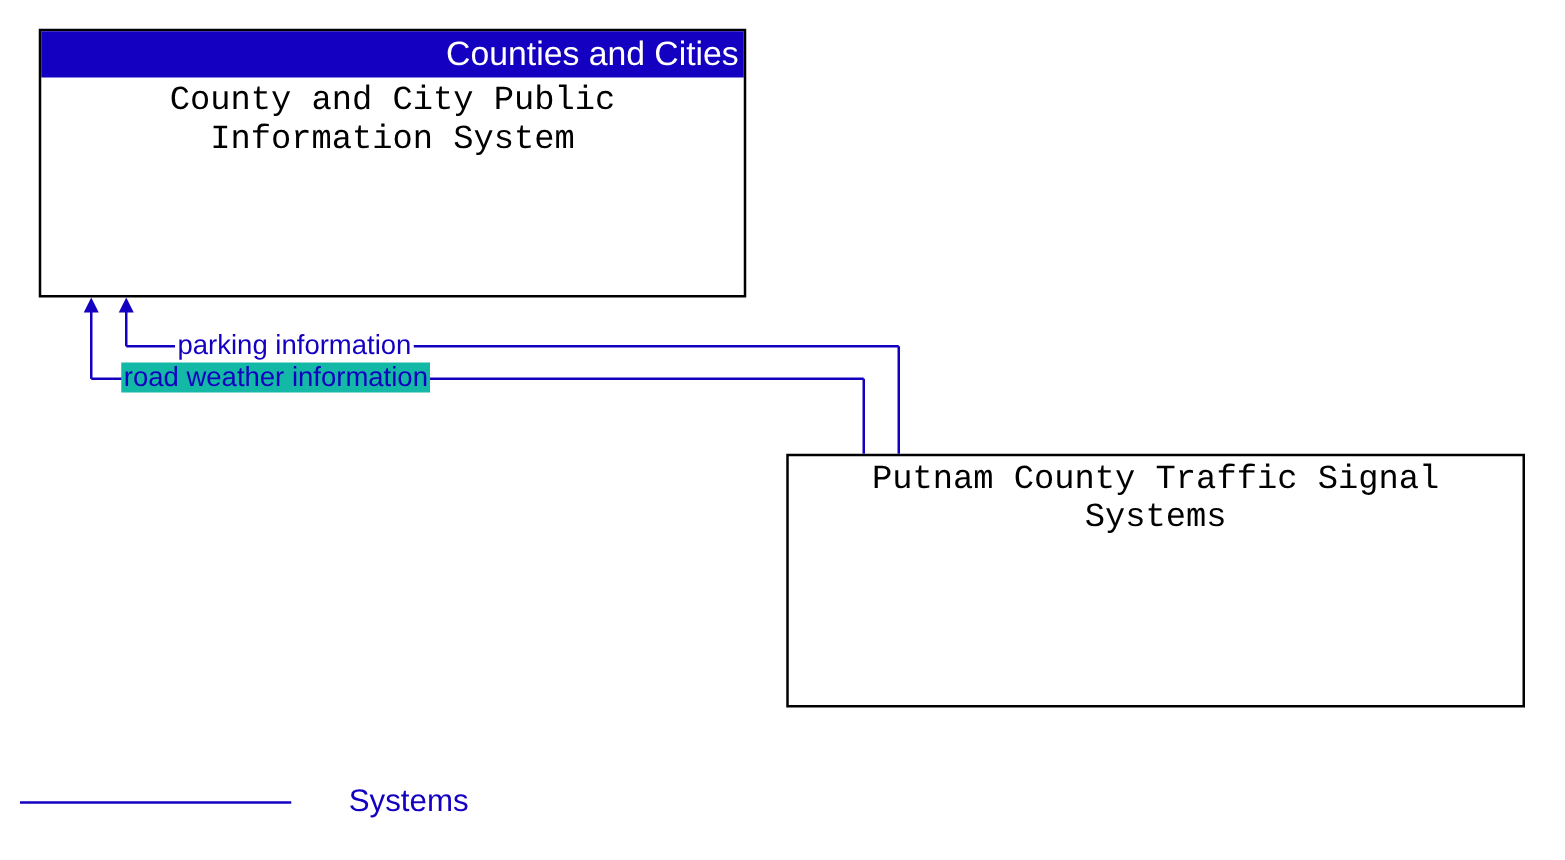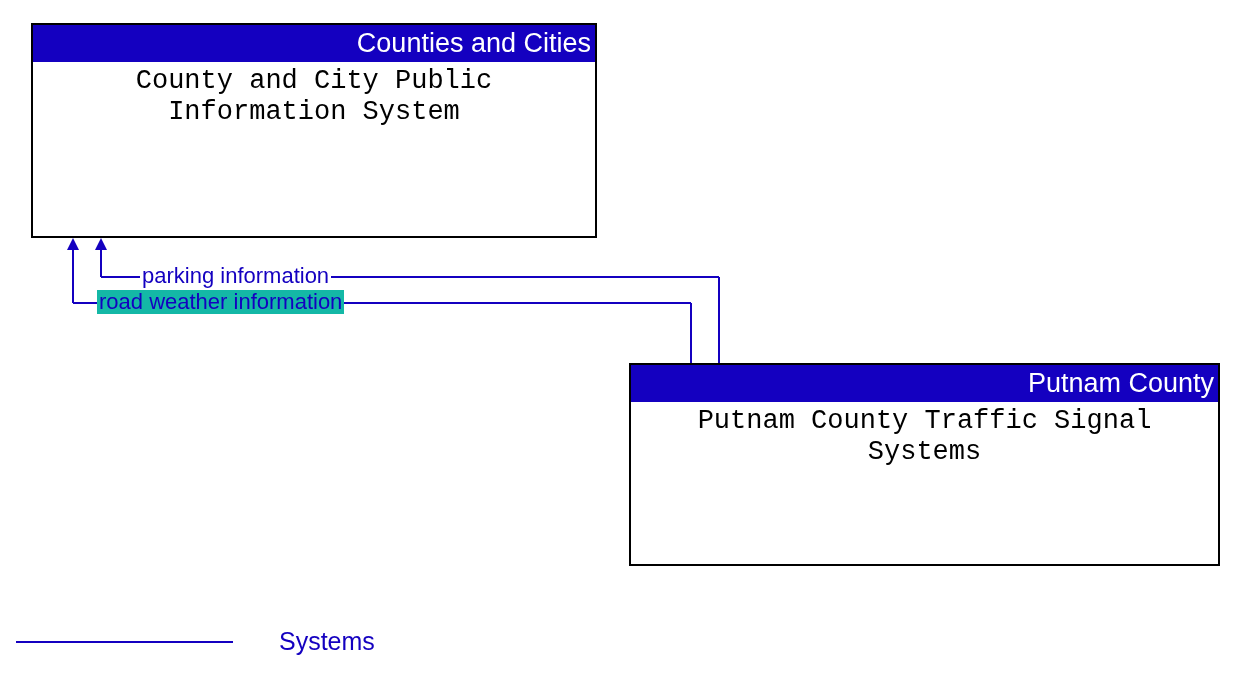--- a/index.html
+++ b/index.html
@@ -62,21 +62,20 @@
 </style>
 </head>
 <body>
 
 <div class="box" style="left:31px; top:23px; width:566px; height:215px;">
   <div class="box-header">Counties and Cities</div>
   <div class="box-body">County and City Public Information System</div>
 </div>
 
 <div class="box" style="left:629px; top:363px; width:591px; height:203px;">
-  <div class="box-header">Putnam County</div>
   <div class="box-body">Putnam County Traffic Signal Systems</div>
 </div>
 
 <svg class="overlay">
 
   <g>
 
     <line x1="719" y1="363" x2="719" y2="277" stroke="#1400c0" stroke-width="2"></line>
 
     <line x1="719" y1="277" x2="101" y2="277" stroke="#1400c0" stroke-width="2"></line>

